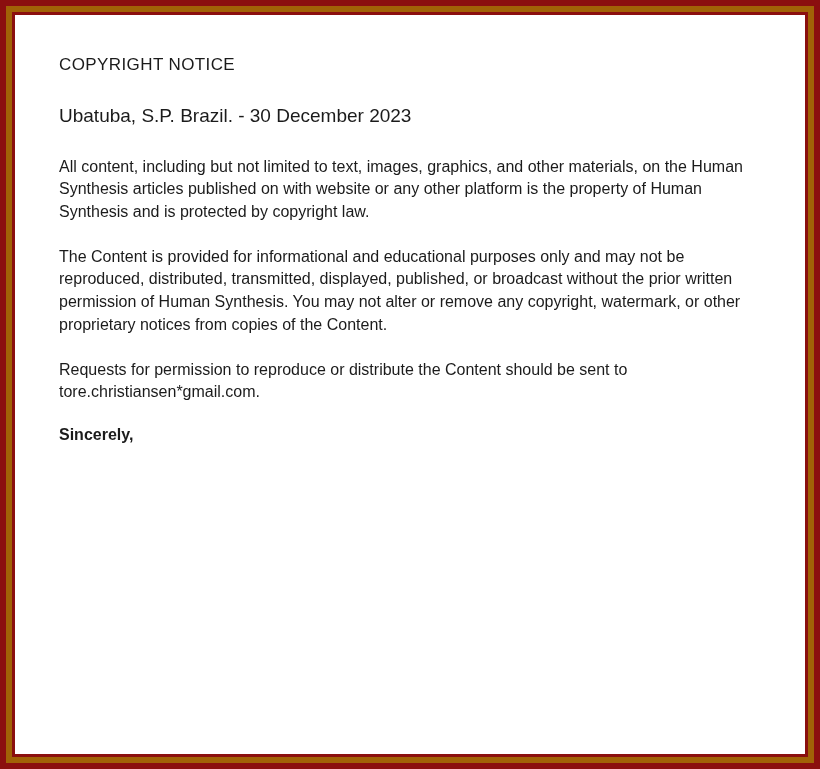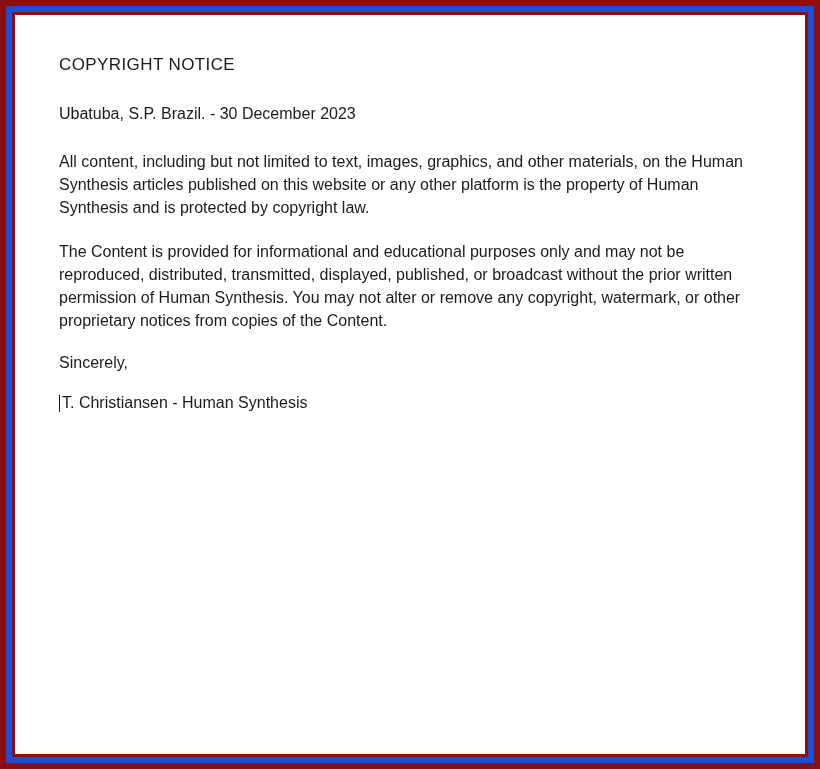--- a/index.html
+++ b/index.html
@@ -10,21 +10,21 @@
   body {
     width: 820px;
     height: 769px;
     font-family: "Liberation Sans", sans-serif;
   }
   .page-frame {
     box-sizing: border-box;
     width: 820px;
     height: 769px;
     border: 6px solid #8b0f0f;
-    background: #1d4ed8;
+    background: #a16207;
     padding: 6px;
   }
   .page-inner {
     box-sizing: border-box;
     width: 100%;
     height: 100%;
     border: 3px solid #8b0f0f;
     background: #ffffff;
     padding: 40px 44px 20px 44px;
     overflow: hidden;
@@ -36,36 +36,37 @@
     margin: 0 0 27px 0;
     font-weight: normal;
   }
   .author-line {
     font-size: 17px;
     color: #1b1b1b;
     margin: 0;
     line-height: 1.45;
   }
   .place-line {
-    font-size: 16px;
+    font-size: 19px;
     color: #1b1b1b;
     margin: 0 0 26px 0;
     line-height: 1.45;
   }
   .para {
     font-size: 16px;
     color: #1b1b1b;
     line-height: 1.42;
     margin: 0 0 22px 0;
     max-width: 712px;
   }
   .sign-off {
     font-size: 16px;
     color: #1b1b1b;
     margin: 0 0 22px 0;
+    font-weight: bold;
   }
   .signature-row {
     display: flex;
     align-items: center;
     font-size: 16px;
     color: #1b1b1b;
   }
   .caret {
     display: inline-block;
     width: 1px;
@@ -77,24 +78,21 @@
 </head>
 <body>
 
 <div class="page-frame">
   <div class="page-inner">
 
     <h1 class="doc-title">COPYRIGHT NOTICE</h1>
 
     <p class="place-line">Ubatuba, S.P. Brazil. - 30 December 2023</p>
 
-    <p class="para">All content, including but not limited to text, images, graphics, and other materials, on the Human Synthesis articles published on this website or any other platform is the property of Human Synthesis and is protected by copyright law.</p>
+    <p class="para">All content, including but not limited to text, images, graphics, and other materials, on the Human Synthesis articles published on with website or any other platform is the property of Human Synthesis and is protected by copyright law.</p>
     <p class="para">The Content is provided for informational and educational purposes only and may not be reproduced, distributed, transmitted, displayed, published, or broadcast without the prior written permission of Human Synthesis. You may not alter or remove any copyright, watermark, or other proprietary notices from copies of the Content.</p>
+    <p class="para">Requests for permission to reproduce or distribute the Content should be sent to tore.christiansen*gmail.com.</p>
 
     <p class="sign-off">Sincerely,</p>
 
-    <div class="signature-row">
-      <span class="caret"></span>
-      <span>T. Christiansen - Human Synthesis</span>
-    </div>
 
   </div>
 </div>
 
 </body></html>

